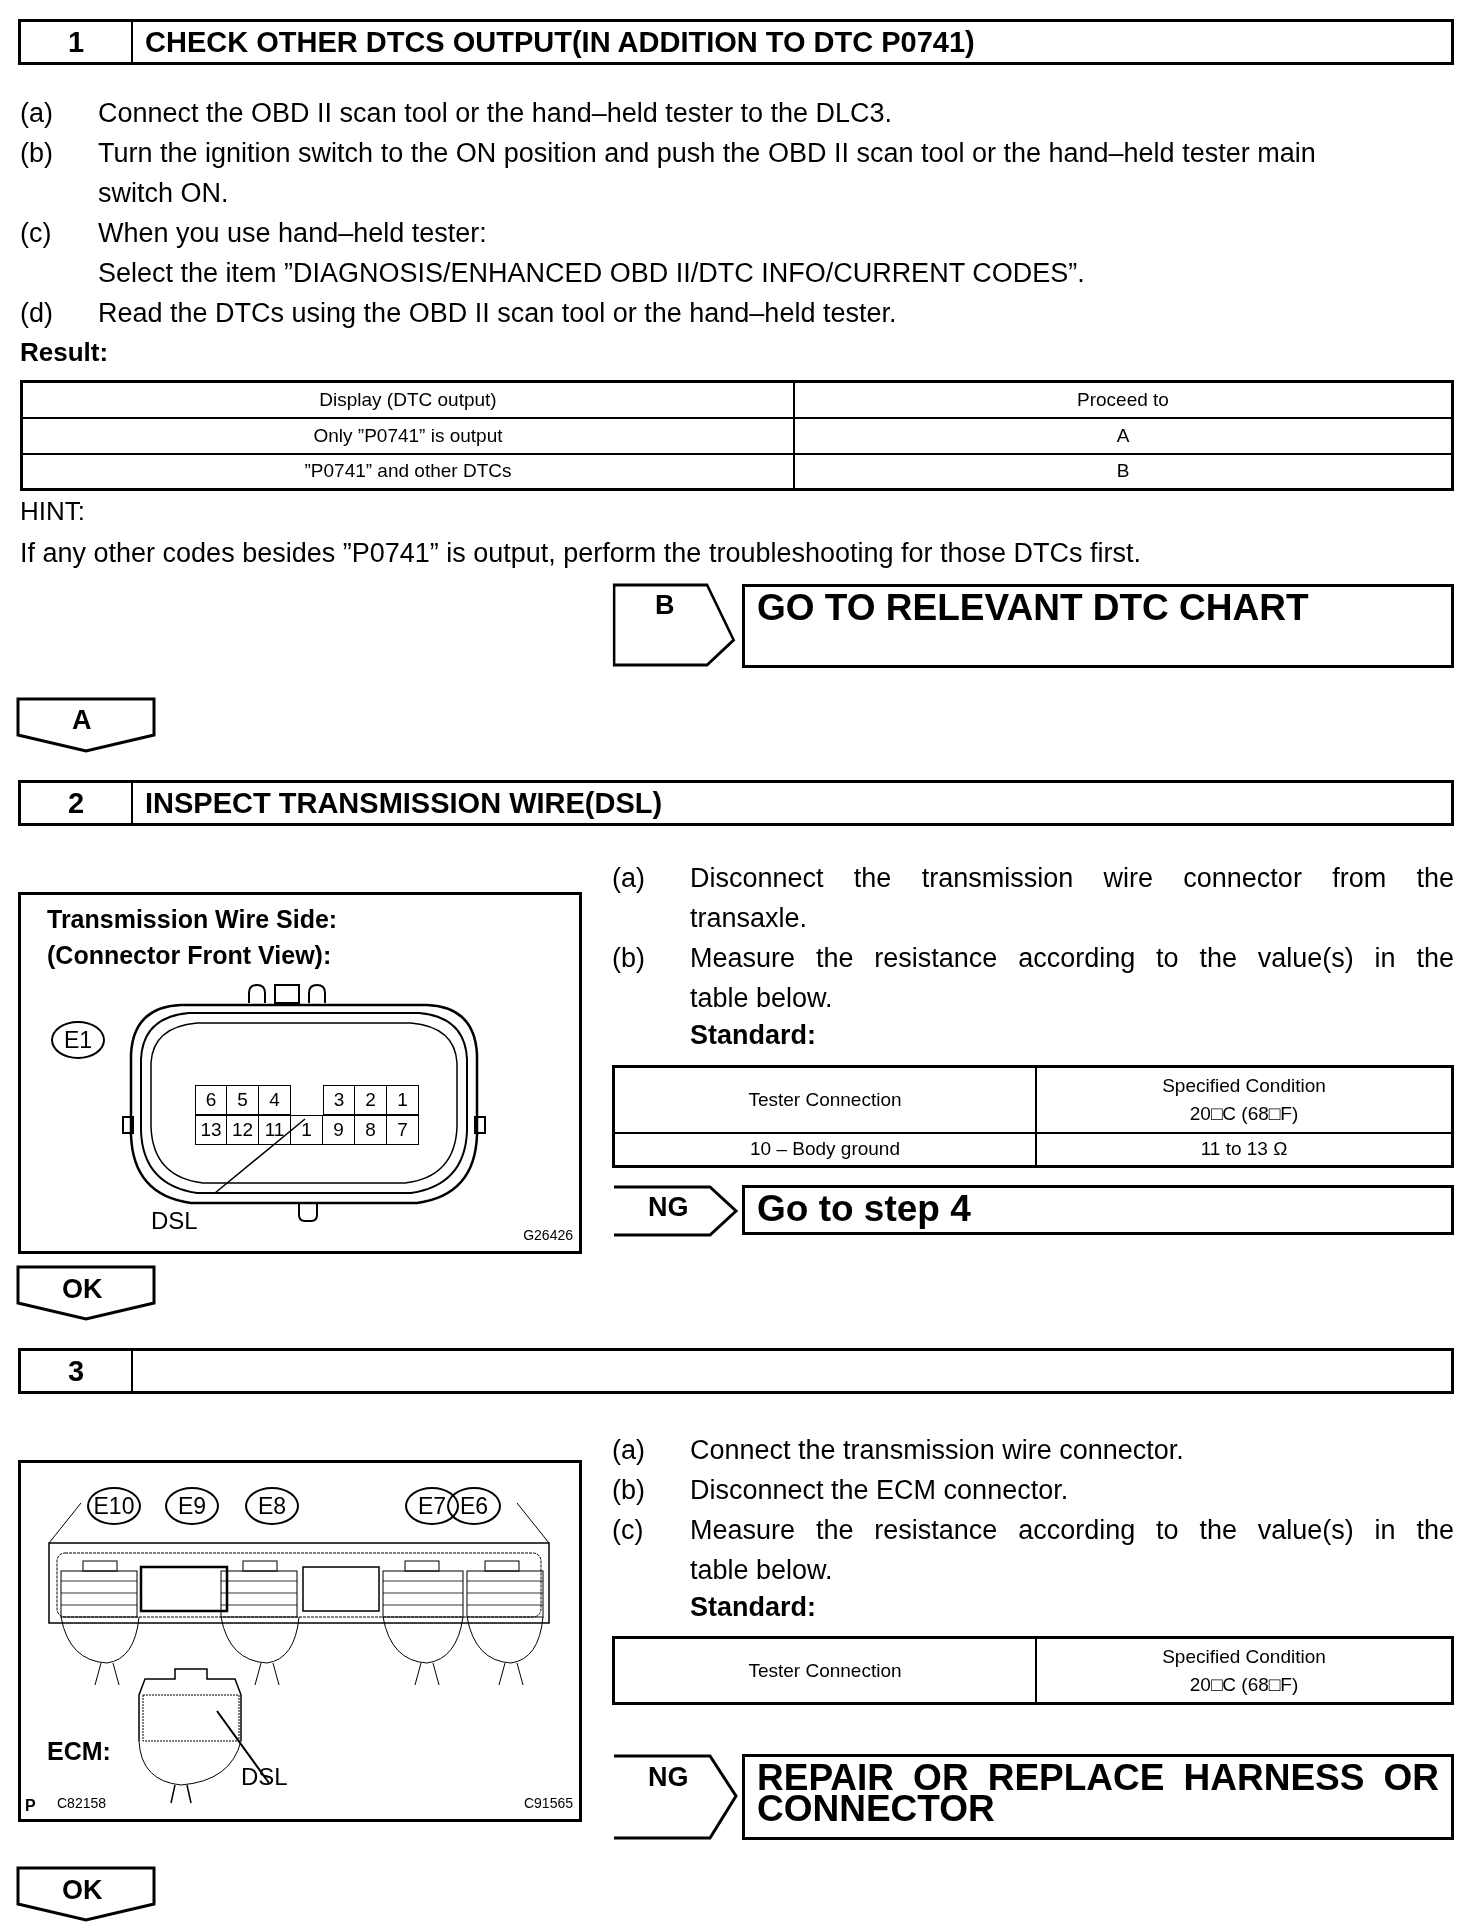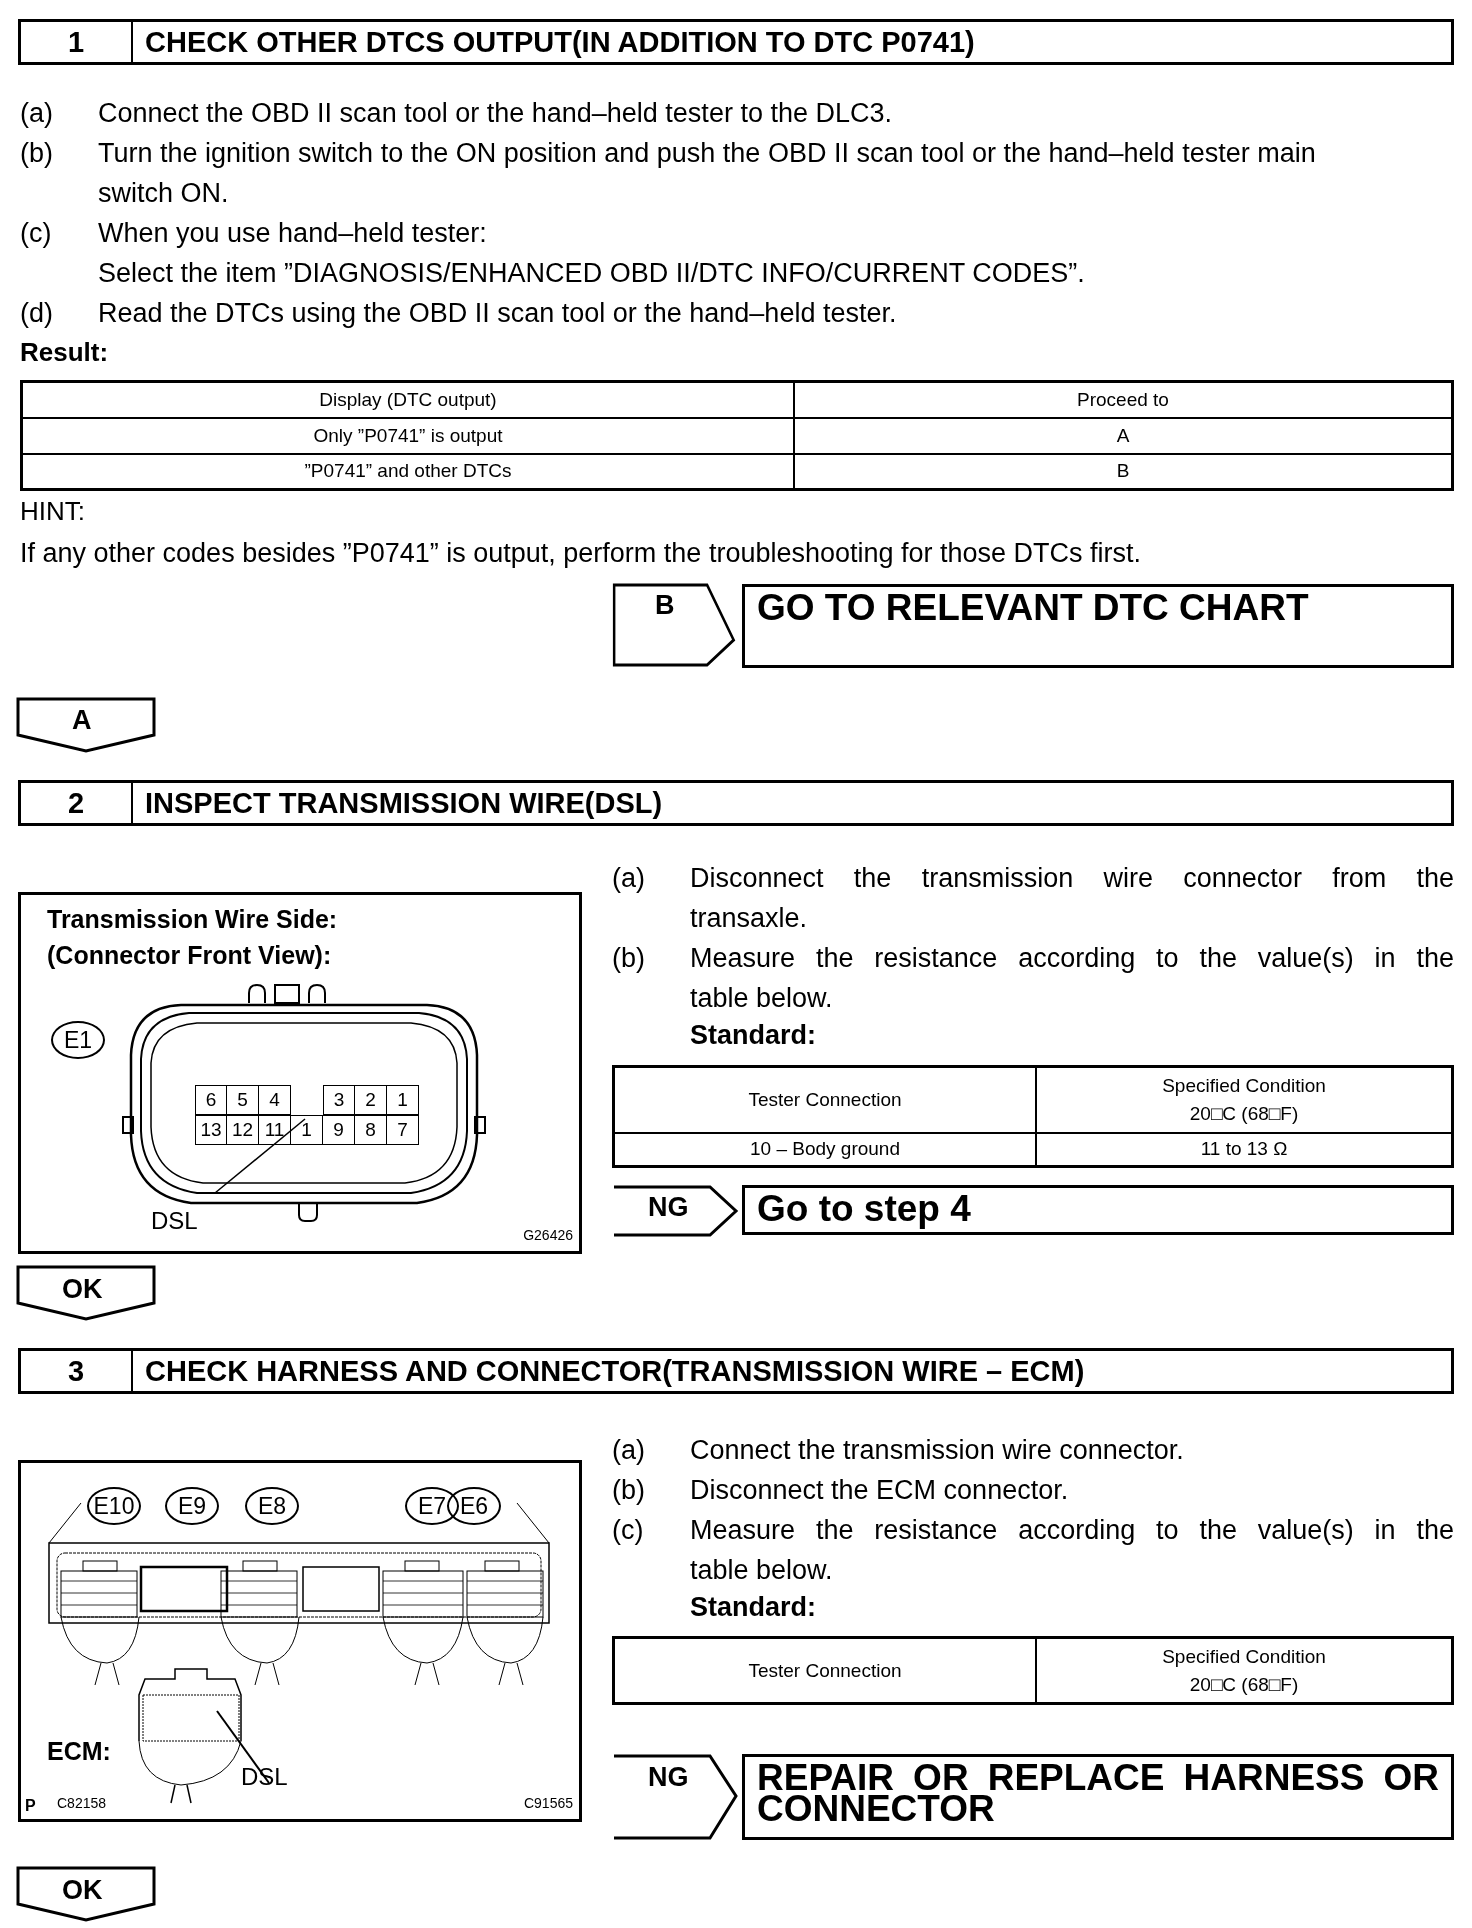--- a/index.html
+++ b/index.html
@@ -177,21 +177,20 @@
   <span>Go to step 4</span>
 </div>
 
 <svg class="arrow-svg" style="left:16px; top:1265px;" width="140" height="60">
   <path d="M2,2 L138,2 L138,38 L70,54 L2,38 Z" fill="none" stroke="#000" stroke-width="3"></path>
 </svg>
 <div class="abs bold" style="left:62px; top:1274px; font-size:27px;">OK</div>
 
 <div class="step-header" style="top:1348px;">
   <div class="step-num">3</div>
-  <div class="step-title">CHECK HARNESS AND CONNECTOR(TRANSMISSION WIRE – ECM)</div>
 </div>
 
 <div class="fig" style="left:18px; top:1432px; width:564px; height:362px;">
   <svg class="abs" style="left:0; top:0;" width="560" height="358">
 
     <line x1="28" y1="80" x2="60" y2="40" stroke="#000" stroke-width="1"></line>
     <line x1="528" y1="80" x2="496" y2="40" stroke="#000" stroke-width="1"></line>
 
     <rect x="28" y="80" width="500" height="80" fill="none" stroke="#000" stroke-width="1.5"></rect>
     <rect x="36" y="90" width="484" height="64" rx="8" fill="none" stroke="#000" stroke-width="1" stroke-dasharray="3,1"></rect>

